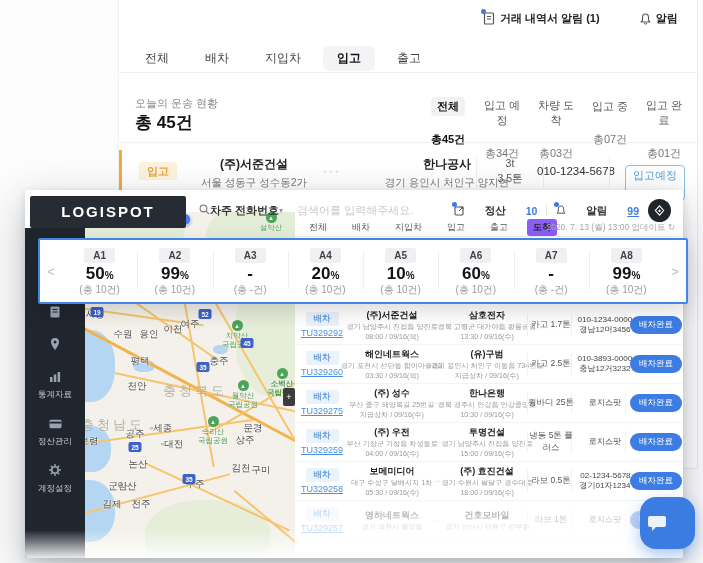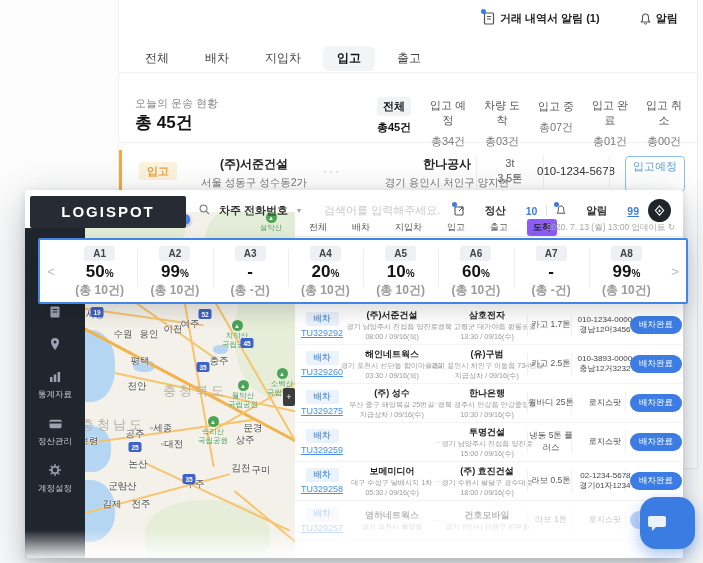--- a/index.html
+++ b/index.html
@@ -17,39 +17,39 @@
            display:flex;gap:8px;padding-left:12px;font-size:12px;color:#444;align-items:center;}
   .bw-tab{padding:4px 14px;border-radius:6px;}
   .bw-tab.act{background:#f3f4f6;font-weight:700;color:#111;}
   .bw-sum{position:absolute;top:88px;left:0;right:0;height:54px;border-bottom:1px solid #f1f1f1;}
   .bw-cap{position:absolute;left:16px;top:8px;font-size:11px;color:#888;}
   .bw-total{position:absolute;left:16px;top:23px;font-size:17px;font-weight:700;color:#111;}
   .bw-stats{position:absolute;right:6px;top:8px;display:flex;}
   .bw-stat{width:54px;text-align:center;}
   .bw-stat .lb{font-size:11px;color:#555;display:inline-block;padding:2px 6px;}
   .bw-stat.act .lb{background:#f1f2f4;border-radius:4px;font-weight:700;color:#111;}
-  .bw-stat .vl{font-size:11px;color:#777;margin-top:4px;}
+  .bw-stat .vl{font-size:11px;color:#777;margin-top:16px;}
   .bw-stat.act .vl{font-weight:700;color:#111;}
   .bw-row{position:absolute;top:150px;left:0;right:0;height:44px;}
   .bw-bar{position:absolute;left:0;top:0;width:3px;height:44px;background:#f6a83c;}
   .bw-tag{position:absolute;left:20px;top:12px;width:38px;height:18px;line-height:18px;text-align:center;
           background:#fdf2dd;color:#e9a33d;font-size:11px;border-radius:3px;font-weight:600;}
   .bw-cell{position:absolute;text-align:center;}
   .bw-cell .nm{font-size:12px;font-weight:700;color:#222;}
   .bw-cell .ad{font-size:10.5px;color:#777;margin-top:3px;}
   .bw-dots{position:absolute;left:204px;top:14px;color:#bbb;font-size:12px;letter-spacing:2px;}
   .bw-vdiv{position:absolute;top:6px;width:1px;height:32px;background:#efefef;}
-  .bw-btn{position:absolute;left:506px;top:6px;width:60px;height:36px;line-height:18px;text-align:center;
+  .bw-btn{position:absolute;left:506px;top:15px;width:60px;height:36px;line-height:18px;text-align:center;
           border:1px solid #8cc0e8;color:#58a0d8;font-size:11px;border-radius:4px;background:#fff;box-sizing:border-box;}
   
   .fwin{position:absolute;left:25px;top:190px;width:658px;height:368px;background:#fff;border-radius:3px;
         box-shadow:0 14px 40px rgba(30,40,60,.30),0 2px 8px rgba(0,0,0,.12);overflow:hidden;}
   .logo{position:absolute;left:5px;top:6px;width:156px;height:32px;background:#272c34;color:#fff;
         font-size:15px;font-weight:700;letter-spacing:2px;text-align:center;line-height:32px;border-radius:2px;z-index:6;}
-  .fsearch{position:absolute;left:174px;top:13px;display:flex;gap:9px;align-items:center;font-size:11px;z-index:6;}
+  .fsearch{position:absolute;left:174px;top:13px;display:flex;gap:0;align-items:center;font-size:11px;z-index:6;}
   .fsearch .flt{color:#333;font-weight:600;}
   .fsearch .chev{color:#999;font-size:8px;}
   .fsearch .ph{color:#c9c9c9;margin-left:14px;text-align:right;}
   .ftop-r{position:absolute;right:12px;top:9px;display:flex;align-items:center;gap:9px;z-index:6;font-size:10.5px;color:#333;}
   .chip{display:flex;align-items:center;gap:20px;font-weight:600;}
   .chip .cnt{color:#3b7ce2;font-weight:700;}
   .tsep{width:1px;height:11px;background:#e3e3e3;}
   .navbtn{width:23px;height:23px;border-radius:50%;background:#20252c;display:flex;align-items:center;justify-content:center;}
   
   .sbar{position:absolute;left:0;top:38px;width:60px;bottom:0;background:#20262e;z-index:5;}
@@ -104,21 +104,21 @@
   
   .zones{position:absolute;left:38px;top:238px;width:650px;height:66px;background:#fff;border:2px solid #4285e8;
          border-radius:2px;box-shadow:0 8px 20px rgba(0,0,0,.14);z-index:40;display:flex;align-items:center;box-sizing:border-box;}
   .zchev{width:22px;text-align:center;color:#b9b9b9;font-size:13px;}
   .zcols{flex:1;display:flex;height:100%;align-items:center;}
   .zcol{flex:1;text-align:center;position:relative;}
   .zcol+.zcol::before{content:"";position:absolute;left:0;top:6px;width:1px;height:38px;background:#efefef;}
   .zpill{display:inline-block;background:#eef0f3;color:#444;font-weight:700;font-size:10px;padding:2px 9px;border-radius:3px;}
   .zval{font-size:17px;font-weight:800;color:#141414;margin-top:2px;line-height:1.1;}
   .zval .pct{font-size:10px;font-weight:700;}
-  .zcnt{font-size:12px;color:#9a9a9a;margin-top:0;font-weight:bold;}
+  .zcnt{font-size:10px;color:#9a9a9a;margin-top:0;}
   
   .fab{position:absolute;left:640px;top:497px;width:55px;height:52px;background:#3b7ce2;border-radius:16px;
        z-index:60;box-shadow:0 6px 16px rgba(59,124,226,.45);display:flex;align-items:center;padding-left:8px;box-sizing:border-box;}
 </style>
 </head>
 <body>
 
 <div class="page">
 
   <div class="bwin">
@@ -155,21 +155,20 @@
 
     <div class="bw-sum">
       <div class="bw-cap">오늘의 운송 현황</div>
       <div class="bw-total">총 45건</div>
       <div class="bw-stats" id="bwStats">
           <div class="bw-stat act"><div class="lb">전체</div><div class="vl">총45건</div></div>
           <div class="bw-stat"><div class="lb">입고 예정</div><div class="vl">총34건</div></div>
           <div class="bw-stat"><div class="lb">차량 도착</div><div class="vl">총03건</div></div>
           <div class="bw-stat"><div class="lb">입고 중</div><div class="vl">총07건</div></div>
           <div class="bw-stat"><div class="lb">입고 완료</div><div class="vl">총01건</div></div>
-          <div class="bw-stat"><div class="lb">입고 취소</div><div class="vl">총00건</div></div>
         </div>
     </div>
 
     <div class="bw-row">
       <div class="bw-bar"></div>
       <div class="bw-tag">입고</div>
       <div class="bw-cell" style="left:70px;top:6px;width:130px">
         <div class="nm">(주)서준건설</div>
         <div class="ad">서울 성동구 성수동2가</div>
       </div>
@@ -338,21 +337,21 @@
           </div>
           <div class="mlabel" style="left: 55px; top: 143px;">평택</div>
           <div class="mlabel" style="left: 134px; top: 143px;">충주</div>
           <div class="mlabel" style="left: 52px; top: 168px;">천안</div>
           <div class="mregion" style="left: 110px; top: 170px;">충청북도</div>
           <div class="mpark" style="left: 158px; top: 168px;">
             <div class="pc">▲</div>
             <div class="pl">월악산</div>
             <div class="pl">국립공원</div>
           </div>
-          <div class="mpark" style="left: 197px; top: 156px;">
+          <div class="mpark" style="left: 197px; top: 156px; font-weight: bold;">
             <div class="pc">▲</div>
             <div class="pl">소백산</div>
             <div class="pl">국립공원</div>
           </div>
           <div class="mregion" style="left: 28px; top: 204px;">충청남도</div>
           <div class="mpark" style="left: 128px; top: 204px;">
             <div class="pc">▲</div>
             <div class="pl">속리산</div>
             <div class="pl">국립공원</div>
           </div>
@@ -475,20 +474,25 @@
             </div>
             <div class="c c-btn">
               <span class="obtn">배차완료</span>
             </div>
           </div>
           <div class="orow">
             <div class="c c-tag">
               <span class="otag">배차</span>
               <span class="olink">TU329259</span>
             </div>
+            <div class="c c-org">
+              <div class="nm">(주) 우전</div>
+              <div class="sb">부산 기장군 기장읍 차성동로</div>
+              <div class="sb">04:00 / 09/16(수)</div>
+            </div>
             <div class="c c-dots">···</div>
             <div class="c c-dst">
               <div class="nm">투명건설</div>
               <div class="sb">경기 남양주시 진접읍 양진로</div>
               <div class="sb">15:00 / 09/16(수)</div>
             </div>
             <div class="rvdiv" style="left: 232px;"></div>
             <div class="rvdiv" style="left: 276px;"></div>
             <div class="rvdiv" style="left: 330px;"></div>
             <div class="c c-veh">냉동 5톤 플러스</div>

